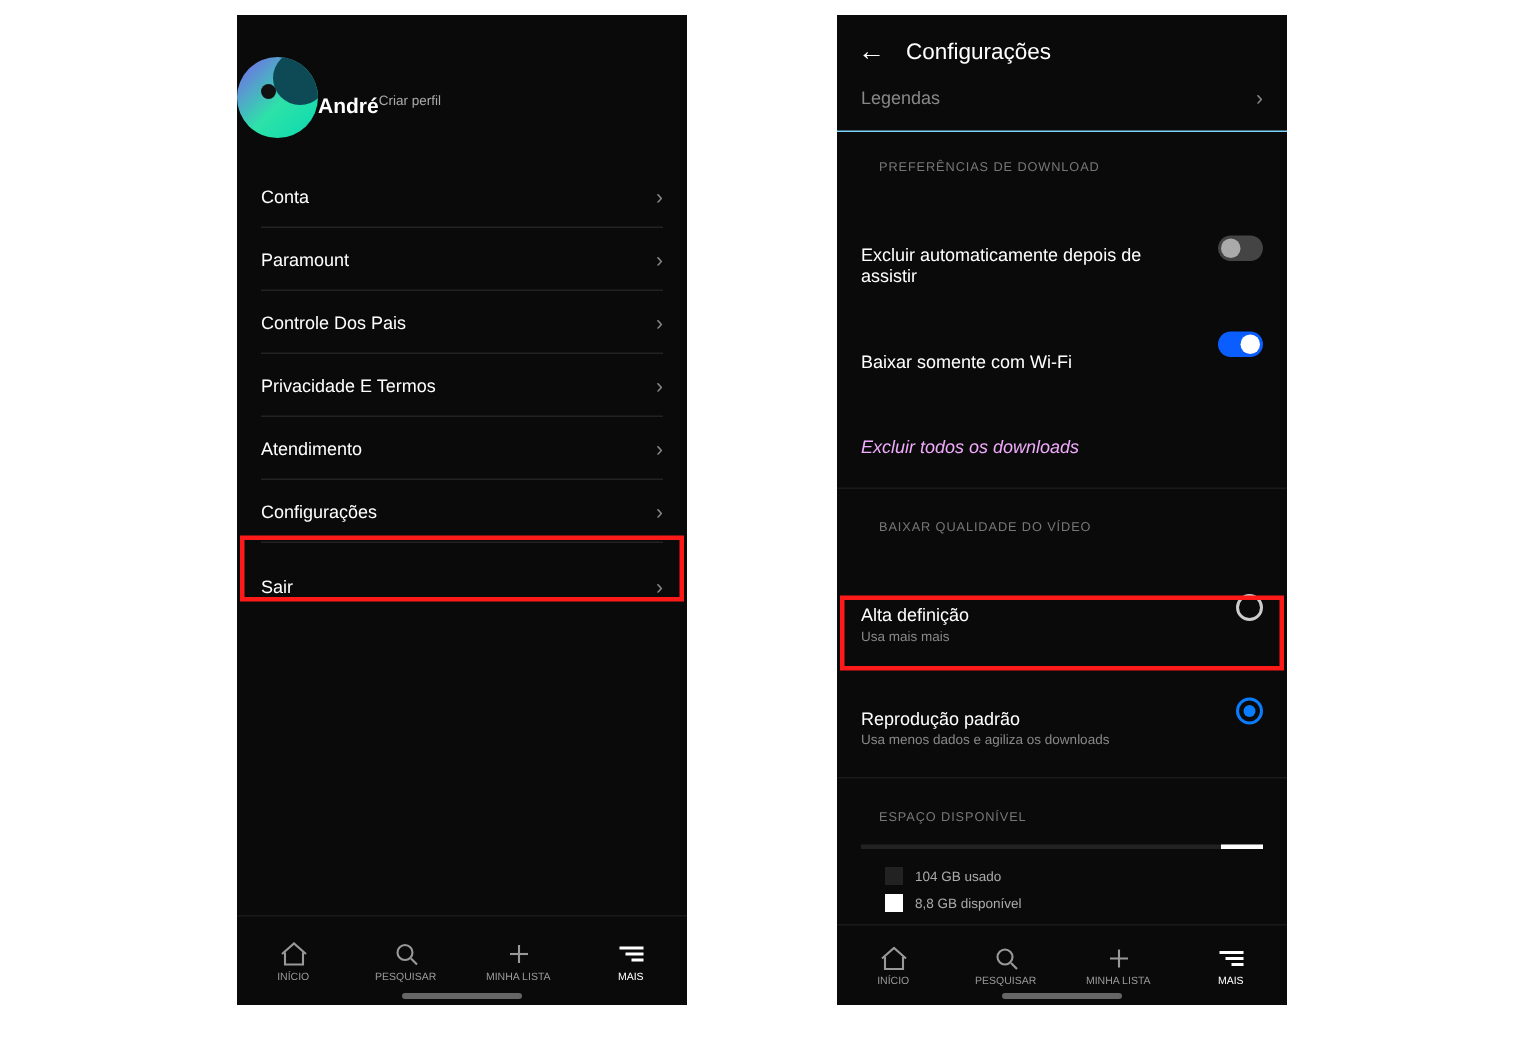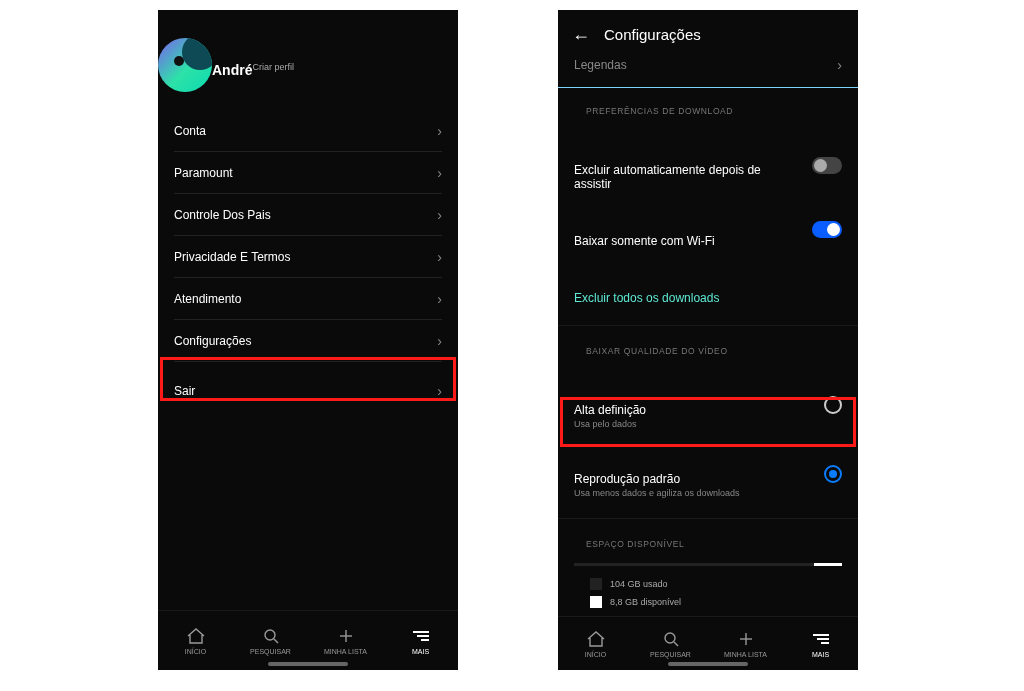--- a/index.html
+++ b/index.html
@@ -156,21 +156,21 @@
     content: ""; position: absolute;
     width: 13px; height: 13px; border-radius: 50%; background: #aaa;
     top: 2px; left: 2px;
   }
   .toggle.on { background: #0a5dff; }
   .toggle.on::after {
     content: ""; position: absolute;
     width: 13px; height: 13px; border-radius: 50%; background: #fff;
     top: 2px; right: 2px;
   }
-  .disabled-text { color: #5eead4; }
+  .disabled-text { color: #f0abfc; font-style: italic; }
   .divider-hr { border: none; border-top: 1px solid #1a1a1a; margin: 2px 0; }
   .radio {
     width: 18px; height: 18px; border-radius: 50%;
     border: 2px solid #ccc;
   }
   .radio.selected {
     border: 2px solid #0a7dff;
     display: flex; align-items: center; justify-content: center;
   }
   .radio.selected::after {
@@ -326,21 +326,21 @@
       <div class="label-group disabled-text"><span>Excluir todos os downloads</span></div>
     </div>
   </div>
   <hr class="divider-hr">
 
   <div class="section">
     <div class="section-title">BAIXAR QUALIDADE DO VÍDEO</div>
     <div class="pref-row">
       <div class="label-group">
         <div>Alta definição</div>
-        <div class="sub">Usa pelo dados</div>
+        <div class="sub">Usa mais mais</div>
       </div>
       <div class="radio"></div>
     </div>
     <div class="pref-row">
       <div class="label-group">
         <div>Reprodução padrão</div>
         <div class="sub">Usa menos dados e agiliza os downloads</div>
       </div>
       <div class="radio selected"></div>
     </div>

